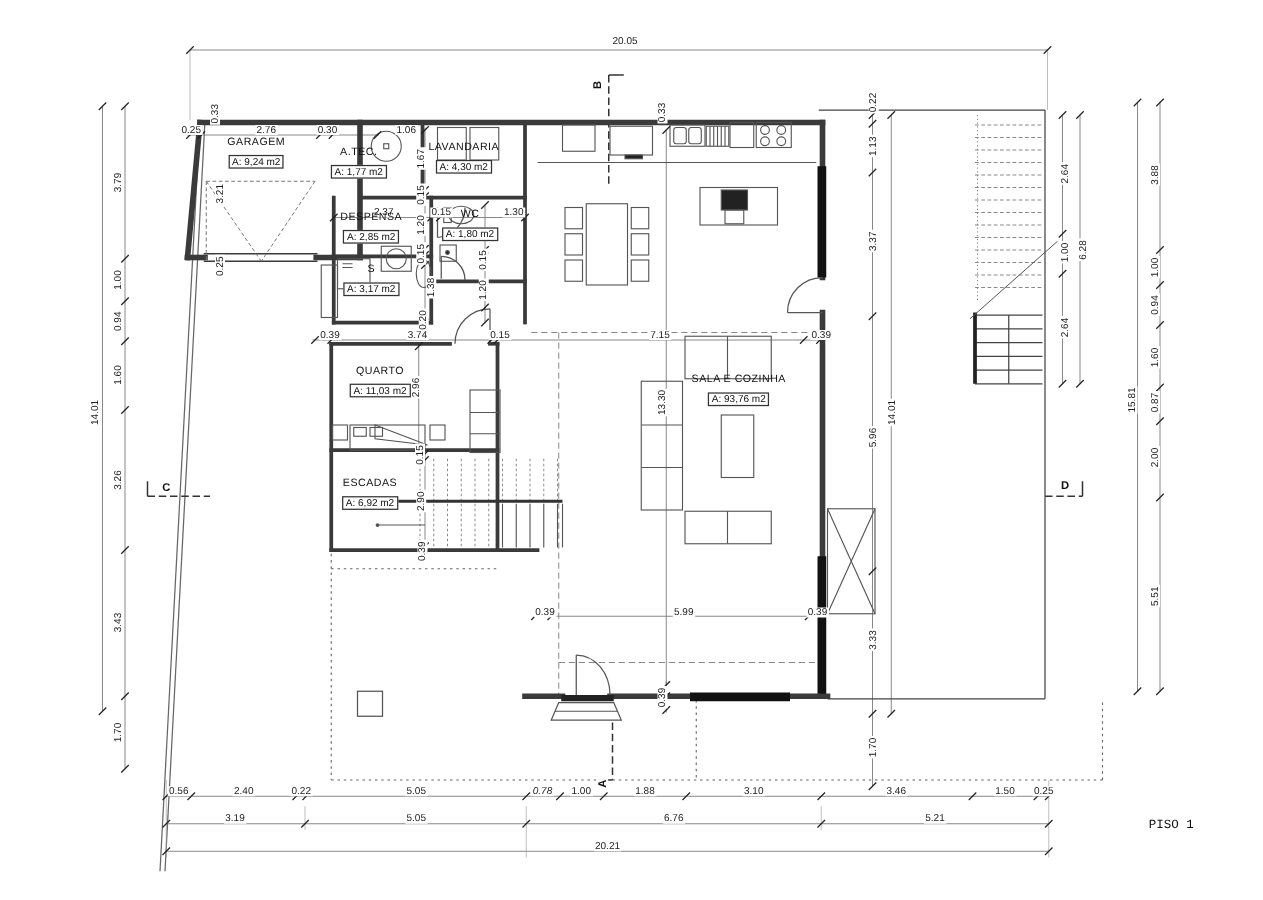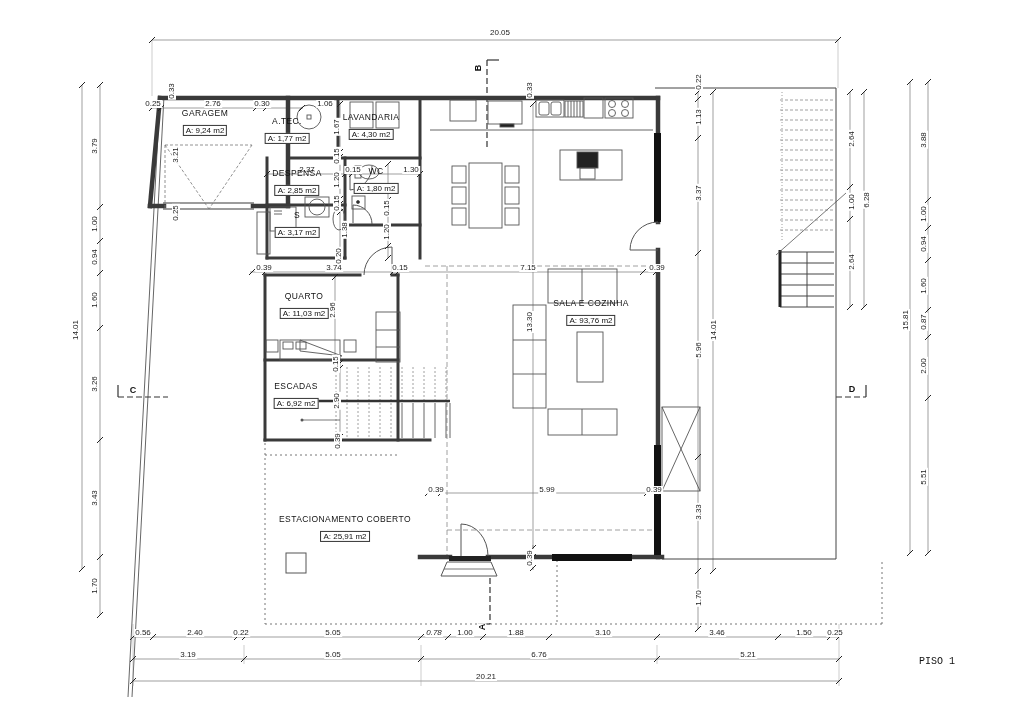--- a/index.html
+++ b/index.html
@@ -482,18 +482,17 @@
       <div class="marker" style="left: 852px; top: 389px;">D</div>
       <div class="room" style="left: 205px; top: 123px;"><div class="rname">GARAGEM</div><div class="rarea">A: 9,24 m2</div></div>
       <div class="room" style="left: 287px; top: 131px;"><div class="rname">A.TEC.</div><div class="rarea">A: 1,77 m2</div></div>
       <div class="room" style="left: 371px; top: 127px;"><div class="rname">LAVANDARIA</div><div class="rarea">A: 4,30 m2</div></div>
       <div class="room" style="left: 297px; top: 183px;"><div class="rname">DESPENSA</div><div class="rarea">A: 2,85 m2</div></div>
       <div class="room" style="left: 376px; top: 181px;"><div class="rname">WC</div><div class="rarea">A: 1,80 m2</div></div>
       <div class="room" style="left: 297px; top: 225px;"><div class="rname">S</div><div class="rarea">A: 3,17 m2</div></div>
       <div class="room" style="left: 304px; top: 306px;"><div class="rname">QUARTO</div><div class="rarea">A: 11,03 m2</div></div>
       <div class="room" style="left: 296px; top: 396px;"><div class="rname">ESCADAS</div><div class="rarea">A: 6,92 m2</div></div>
       <div class="room" style="left: 591px; top: 313px;"><div class="rname">SALA E COZINHA</div><div class="rarea">A: 93,76 m2</div></div>
-      <div class="room" style="left: 345px; top: 529px;"><div class="rname">ESTACIONAMENTO COBERTO</div><div class="rarea">A: 25,91 m2</div></div>
     </div>
 
 <div class="title" style="left:937px;top:661px;">PISO 1</div>
 
 </div>
 
 </body></html>

